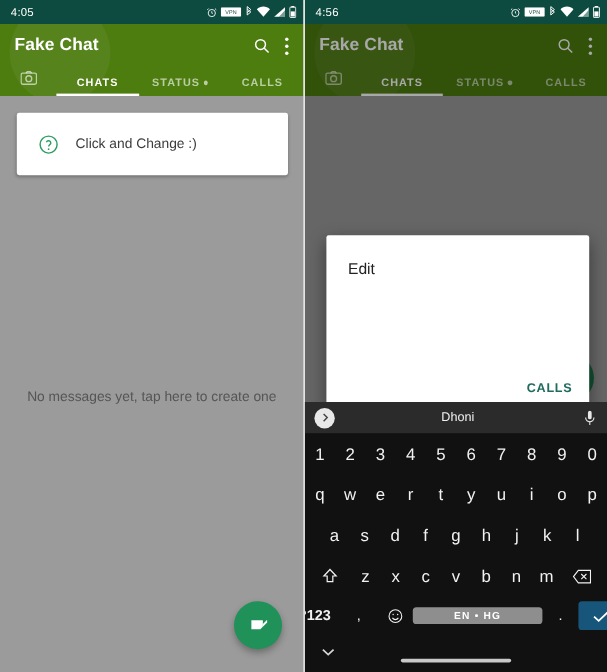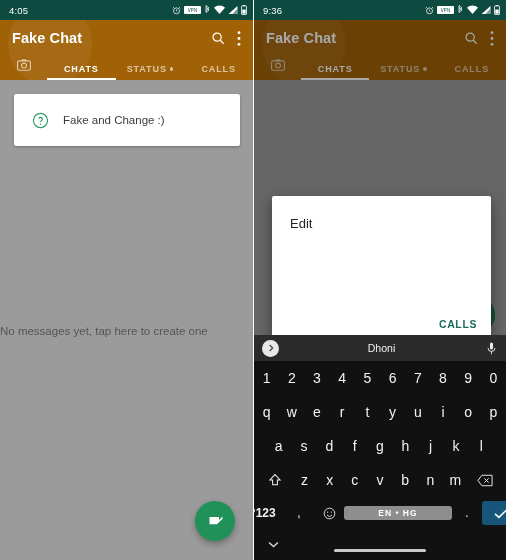--- a/index.html
+++ b/index.html
@@ -16,21 +16,21 @@
   .statusbar{
     position:relative; height:20px; background:#0d4a40; color:#ffffff;
     display:flex; align-items:center; justify-content:space-between;
     padding:0 6px 0 9px; font-size:9.5px; letter-spacing:.2px;
   }
   .statusbar .clock{ font-size:9.5px; font-weight:400; }
   .sb-icons{ display:flex; align-items:center; gap:3px; }
   .sb-ic{ display:block; }
 
   
-  .toolbar{ position:relative; background:#a16207; height:60px; overflow:hidden; }
+  .toolbar{ position:relative; background:#4d7c0f; height:60px; overflow:hidden; }
   .ripple{
     position:absolute; left:8px; top:-18px; width:84px; height:84px;
     border-radius:50%; background:rgba(255,255,255,0.055);
   }
   .tb-top{ position:relative; height:36px; display:flex; align-items:center; padding:0 8px 0 12px; }
   .app-title{ color:#ffffff; font-size:14.5px; font-weight:bold; flex:1; letter-spacing:.1px; }
   .tb-actions{ display:flex; align-items:center; gap:12px; padding-right:4px; }
   .tb-ic{ display:block; cursor:pointer; }
   .tabs{ position:relative; height:24px; display:flex; align-items:flex-end; }
   .tab{
@@ -53,21 +53,21 @@
   .card{
     position:absolute; left:14px; top:14px; right:13px; height:52px;
     background:#ffffff; border-radius:2px;
     box-shadow:0 1px 3px rgba(0,0,0,0.28);
     display:flex; align-items:center; padding:0 18px; cursor:pointer;
   }
   .q-icon{ width:17px; height:17px; flex:0 0 17px; margin-right:14px; }
   .card-text{ font-size:11.5px; color:#3c3c3c; }
 
   .empty-msg{
-    position:absolute; left:0; right:0; top:245px; text-align:left;
+    position:absolute; left:0; right:0; top:245px; text-align:center;
     color:#555555; font-size:11.5px;
   }
 
   .fab{
     position:absolute; right:18px; bottom:19px; width:40px; height:40px;
     border-radius:50%; background:#21915a;
     box-shadow:0 3px 6px rgba(0,0,0,0.3);
     display:flex; align-items:center; justify-content:center; cursor:pointer;
   }
   .fab.dim{ right:11px; bottom:225px; background:#1d7a4d; box-shadow:none; }
@@ -202,39 +202,39 @@
       </div>
     </div>
 
     <div class="body">
       <div class="card">
         <svg class="q-icon" viewBox="0 0 24 24" fill="none" stroke="#2e9e63" stroke-width="1.7">
             <circle cx="12" cy="12" r="10"></circle>
             <path d="M9.4 9.2a2.7 2.7 0 015.2.9c0 1.8-2.6 2.3-2.6 4"></path>
             <circle cx="12" cy="17.4" r="1" fill="#2e9e63" stroke="none"></circle>
           </svg>
-        <span class="card-text">Fake and Change :)</span>
+        <span class="card-text">Click and Change :)</span>
       </div>
 
       <div class="empty-msg">No messages yet, tap here to create one</div>
 
       <div class="fab">
         <svg width="17" height="17" viewBox="0 0 24 24">
             <path d="M3.5 5.5h13.5v7.5l-3 3H3.5z" fill="#fff"></path>
             <path d="M17 13v-3l5-5v3z" fill="#fff"></path>
           </svg>
       </div>
     </div>
 
   </div>
 
   <div class="phone right">
 
     <div class="statusbar">
-      <span class="clock">9:36</span>
+      <span class="clock">4:56</span>
       <span class="sb-icons">
         <svg class="sb-ic" width="9" height="9" viewBox="0 0 24 24" fill="none" stroke="#fff" stroke-width="2">
             <circle cx="12" cy="13" r="8"></circle>
             <path d="M12 9v4l2 2M5 3L2 6M19 3l3 3"></path>
           </svg>
         <svg class="sb-ic" width="17" height="8" viewBox="0 0 34 16">
             <rect x="0" y="0" width="34" height="16" rx="2" fill="#fff"></rect>
             <text x="17" y="12" font-size="9" text-anchor="middle" fill="#0d4a40" font-family="Liberation Sans, sans-serif">VPN</text>
           </svg>
         <svg class="sb-ic" width="7" height="10" viewBox="0 0 12 20">

